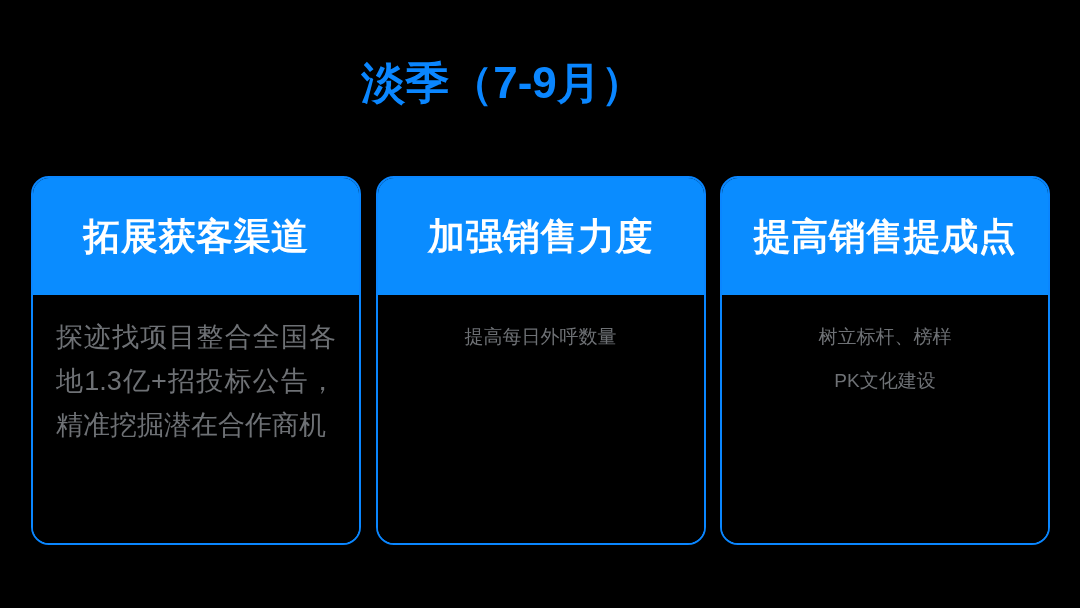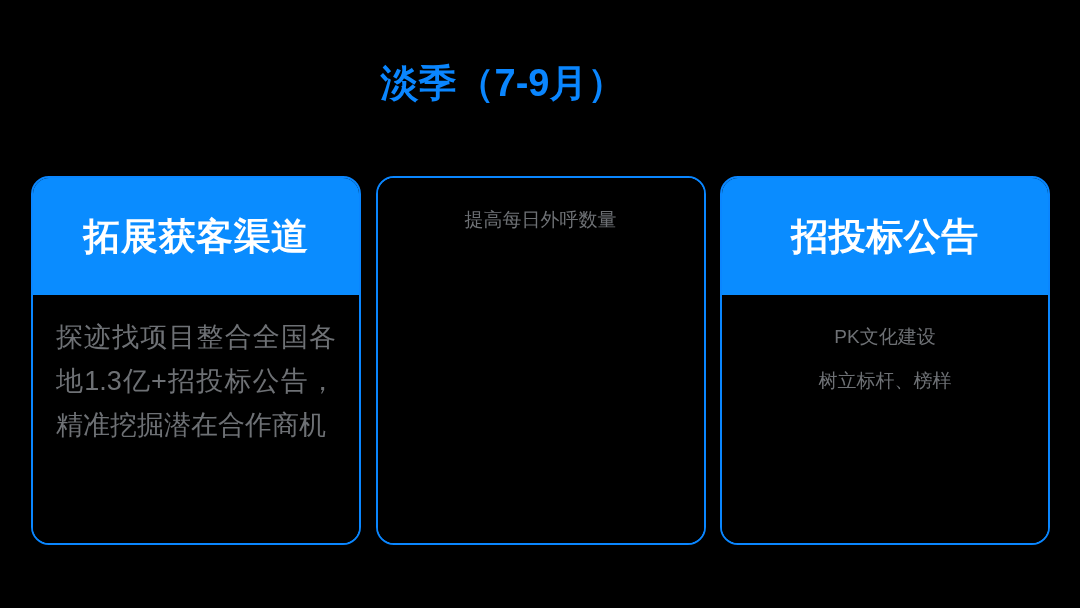--- a/index.html
+++ b/index.html
@@ -21,21 +21,21 @@
     height: 608px;
     background: #000000;
   }
   #page-title {
     position: absolute;
     left: 0;
     top: 52px;
     width: 1006px;
     text-align: center;
     color: #0a86ff;
-    font-size: 38px;
+    font-size: 44px;
     font-weight: bold;
     letter-spacing: 0px;
     line-height: 62px;
     white-space: nowrap;
   }
   #cards {
     position: absolute;
     left: 31px;
     top: 176px;
     width: 1019px;
@@ -111,31 +111,32 @@
   <div id="cards">
 
     <div class="card card--wrap">
       <div class="card-header">拓展获客渠道</div>
       <div class="card-body">
         <div class="body-text">探迹找项目整合全国各地1.3亿+招投标公告，精准挖掘潜在合作商机</div>
       </div>
     </div>
 
     <div class="card">
+      <div class="card-header">加强销售力度</div>
       <div class="card-body">
         <div class="body-lines">
           <span class="line">提高每日外呼数量</span>
         </div>
       </div>
     </div>
 
     <div class="card">
-      <div class="card-header">招投标公告</div>
+      <div class="card-header">提高销售提成点</div>
       <div class="card-body">
         <div class="body-lines">
+          <span class="line">树立标杆、榜样</span>
           <span class="line">PK文化建设</span>
-          <span class="line">树立标杆、榜样</span>
         </div>
       </div>
     </div>
 
   </div>
 </div>
 
 </body></html>

